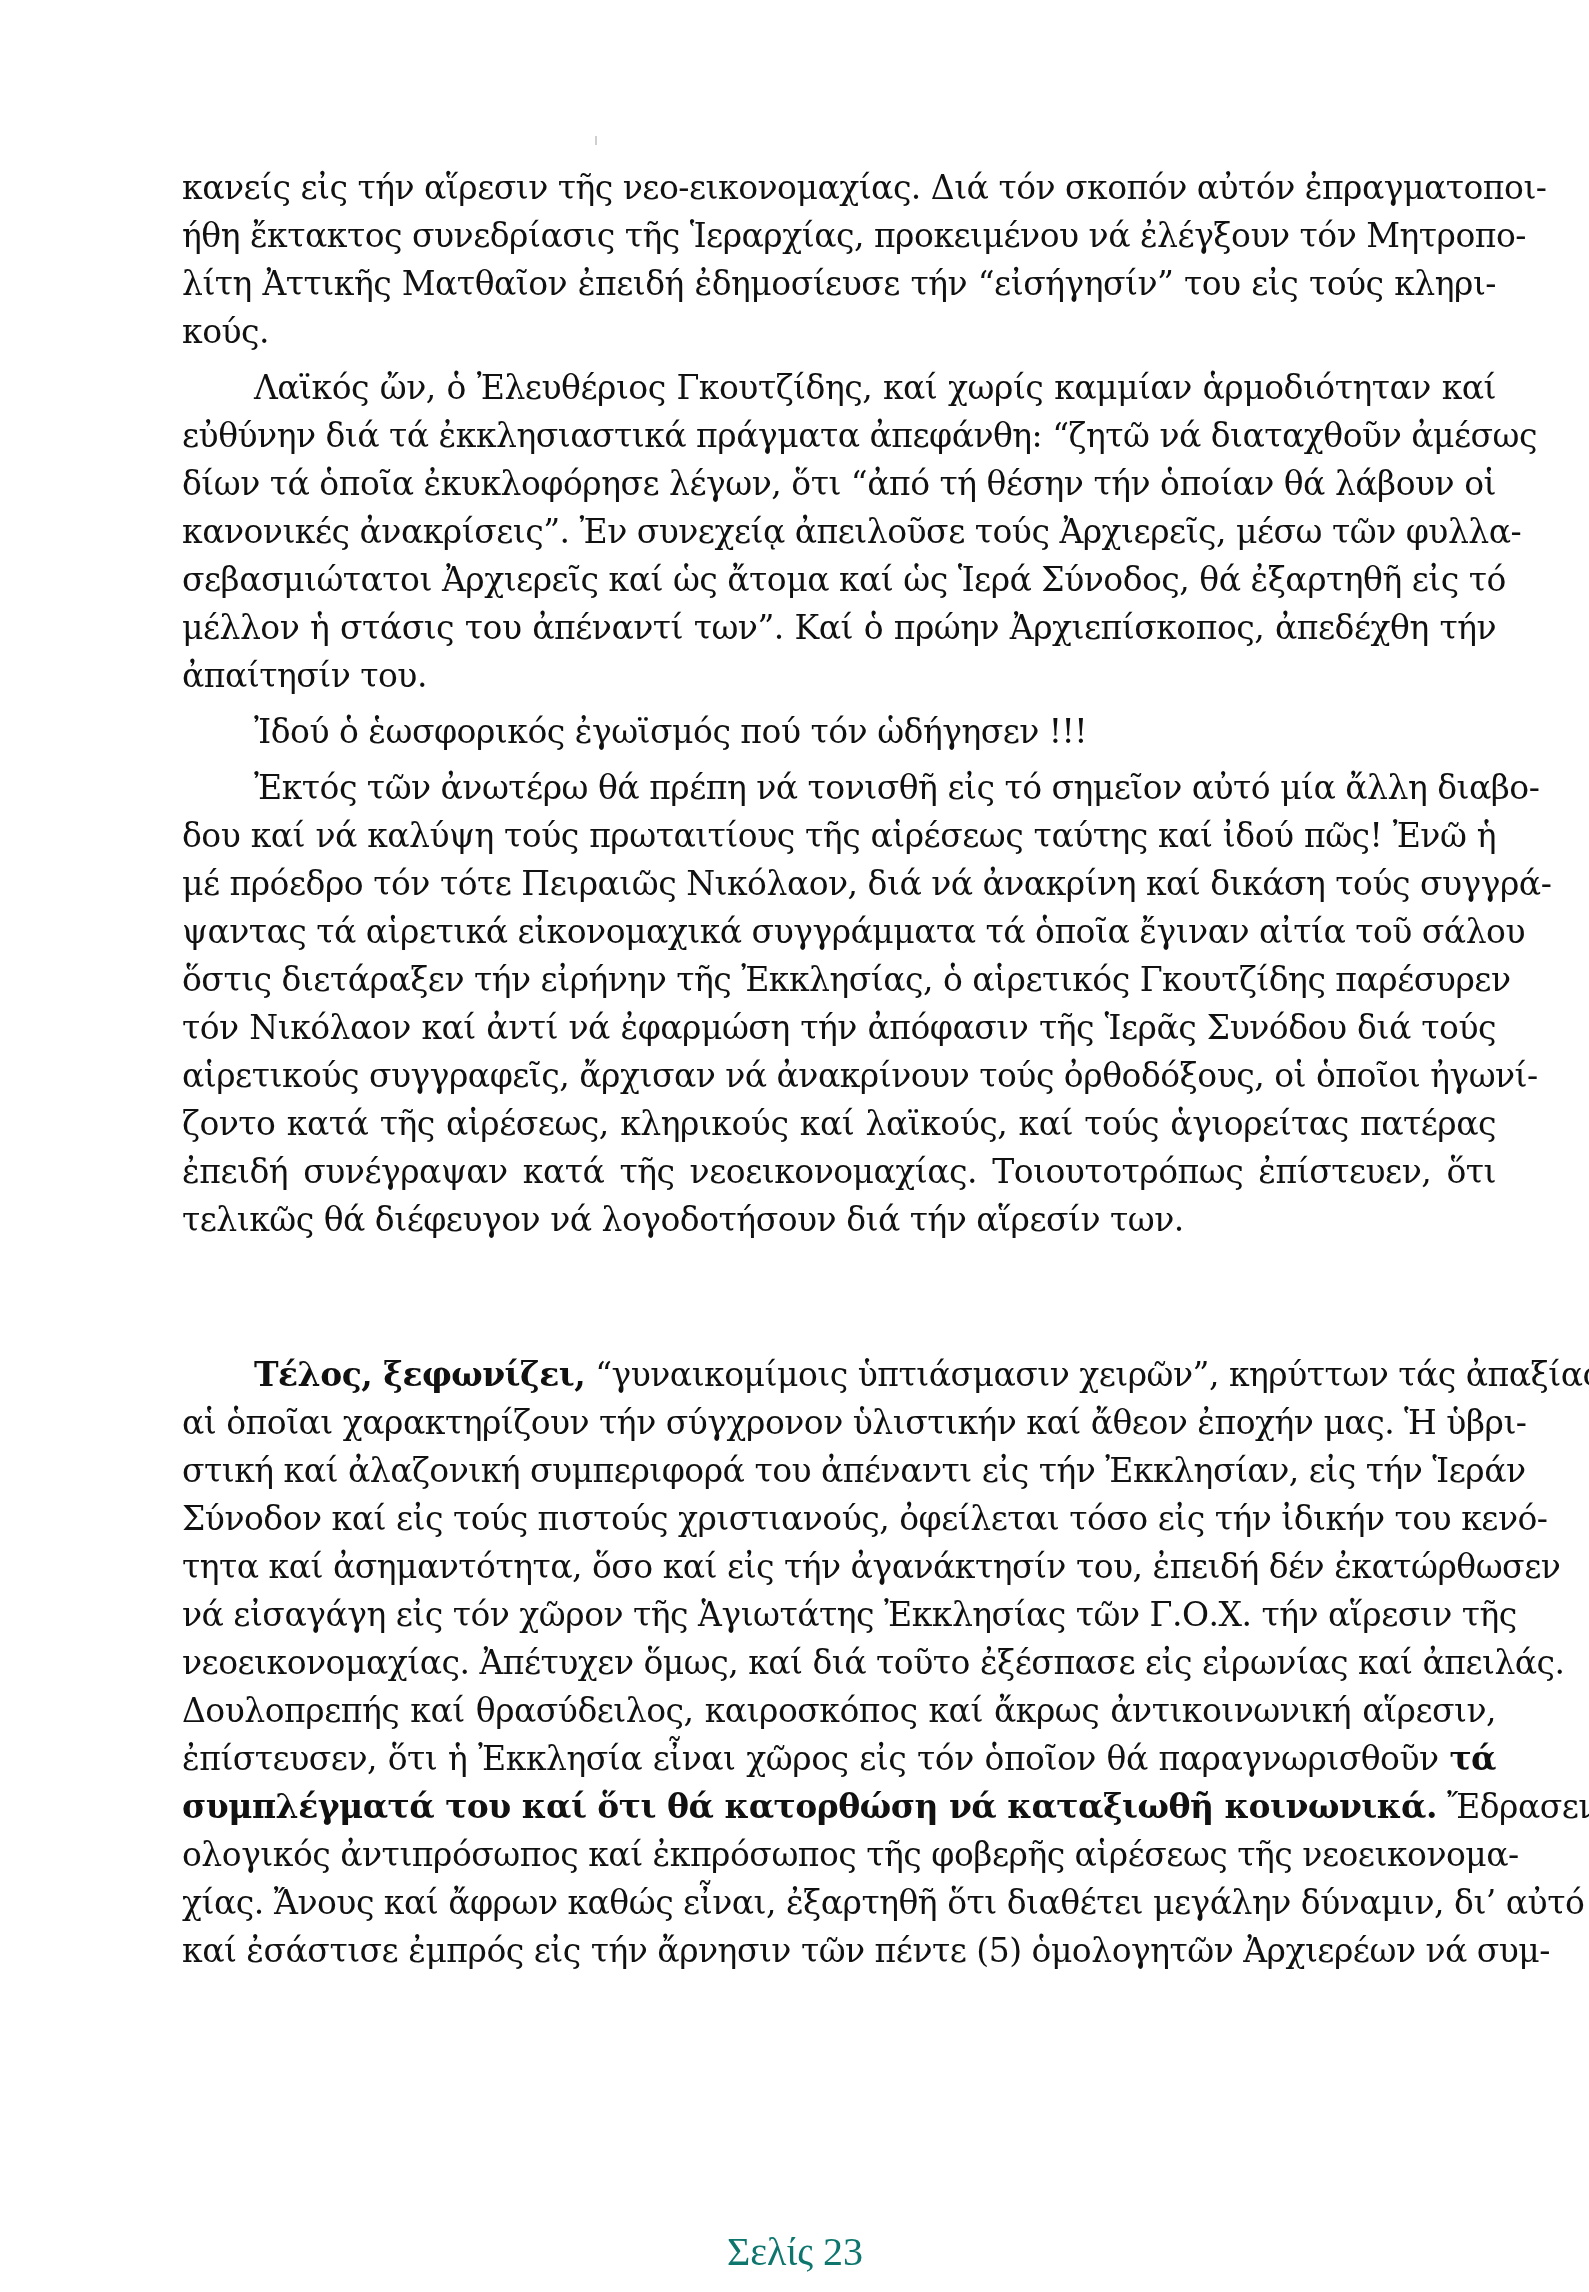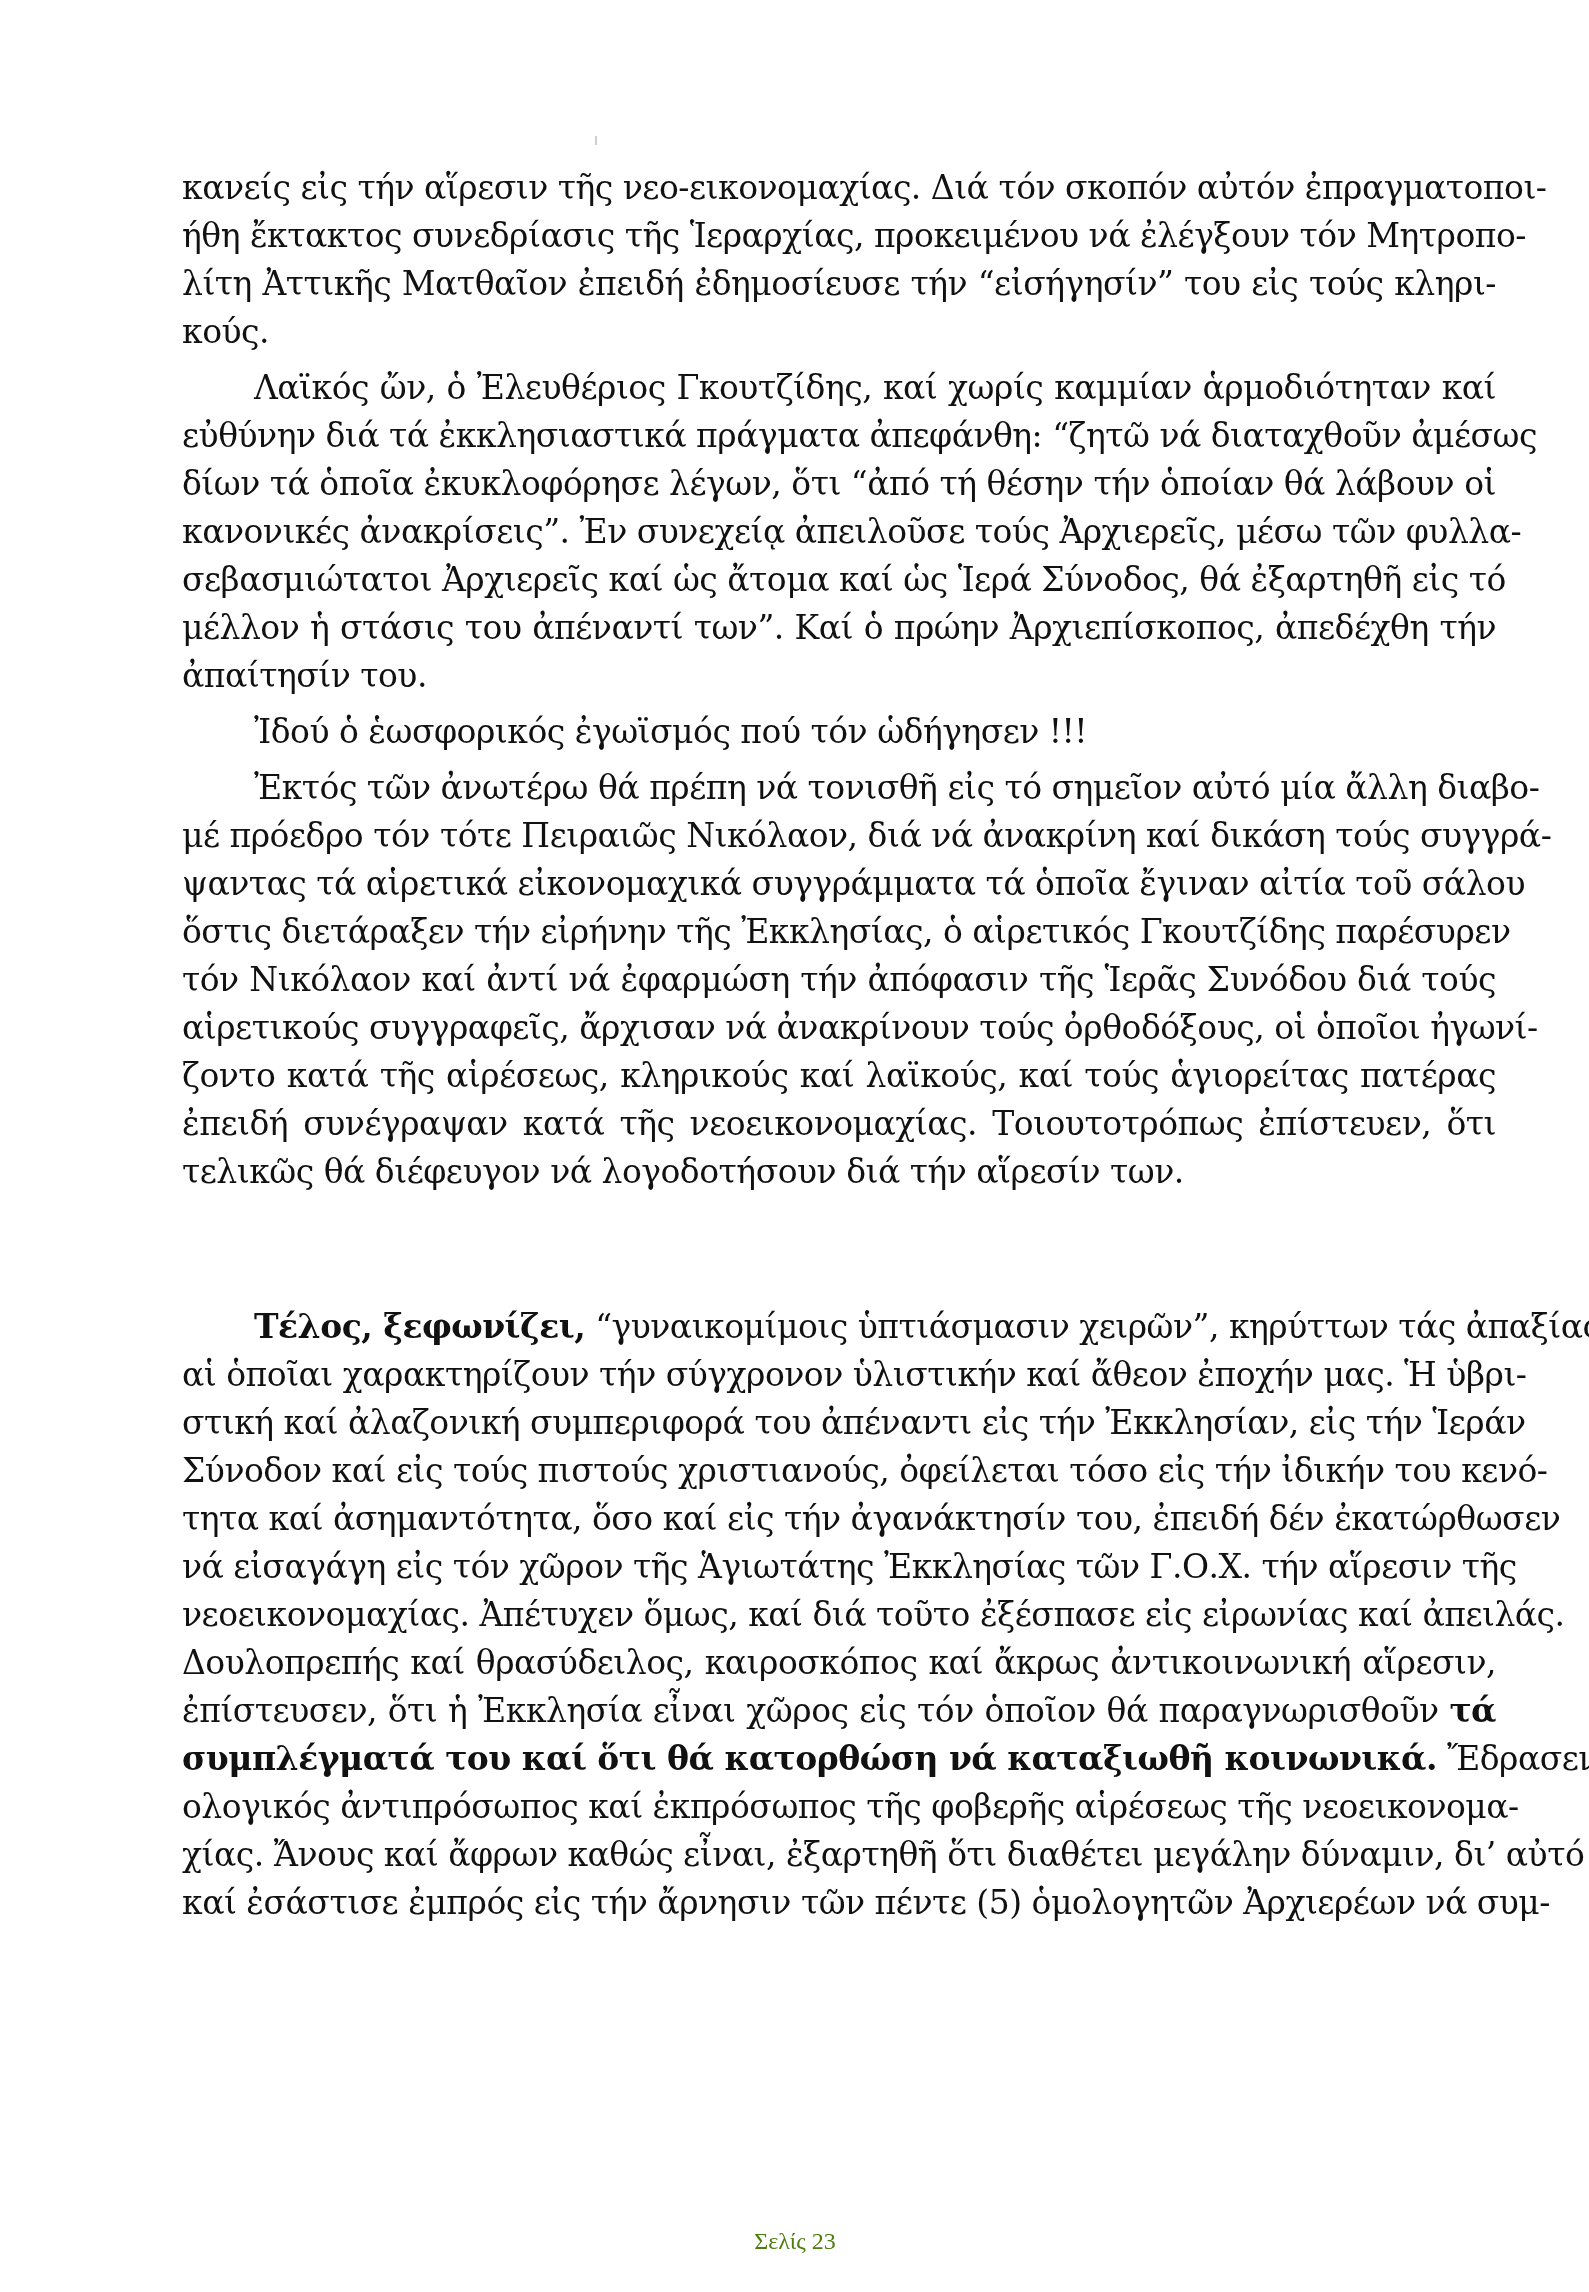--- a/index.html
+++ b/index.html
@@ -20,21 +20,21 @@
     text-align: justify;
     text-align-last: justify;
     letter-spacing: -0.5px;
   }
   .line.last { text-align-last: left; }
   .line.indent { padding-left: 72px; box-sizing: border-box; margin-top: 8px; }
   .gap { height: 99px; }
   .b { font-weight: bold; }
   .page-number {
     position: absolute; left: 0; width: 1590px; top: 2228px;
-    text-align: center; font-size: 24px; color: #4d7c0f;
+    text-align: center; font-size: 40px; color: #0f766e;
     font-family: "Liberation Serif", "DejaVu Serif", serif;
   }
   .speck { position: absolute; left: 595px; top: 136px; width: 1.8px; height: 9px; background: #cfcfcf; }
 </style>
 </head>
 <body>
 
 <div class="page">
   <div class="speck"></div>
   <div class="body-text" id="body-text">
@@ -44,20 +44,21 @@
       <div class="line last"><span>κούς.</span></div>
       <div class="line indent"><span>Λαϊκός ὤν, ὁ Ἐλευθέριος Γκουτζίδης, καί χωρίς καμμίαν ἁρμοδιότηταν καί</span></div>
       <div class="line"><span>εὐθύνην διά τά ἐκκλησιαστικά πράγματα ἀπεφάνθη: “ζητῶ νά διαταχθοῦν ἀμέσως</span></div>
       <div class="line"><span>δίων τά ὁποῖα ἐκυκλοφόρησε λέγων, ὅτι “ἀπό τή θέσην τήν ὁποίαν θά λάβουν οἱ</span></div>
       <div class="line"><span>κανονικές ἀνακρίσεις”. Ἐν συνεχείᾳ ἀπειλοῦσε τούς Ἀρχιερεῖς, μέσω τῶν φυλλα-</span></div>
       <div class="line"><span>σεβασμιώτατοι Ἀρχιερεῖς καί ὡς ἄτομα καί ὡς Ἱερά Σύνοδος, θά ἐξαρτηθῆ εἰς τό</span></div>
       <div class="line"><span>μέλλον ἡ στάσις του ἀπέναντί των”. Καί ὁ πρώην Ἀρχιεπίσκοπος, ἀπεδέχθη τήν</span></div>
       <div class="line last"><span>ἀπαίτησίν του.</span></div>
       <div class="line indent last"><span>Ἰδού ὁ ἑωσφορικός ἐγωϊσμός πού τόν ὡδήγησεν !!!</span></div>
       <div class="line indent"><span>Ἐκτός τῶν ἀνωτέρω θά πρέπη νά τονισθῆ εἰς τό σημεῖον αὐτό μία ἄλλη διαβο-</span></div>
+      <div class="line"><span>δου καί νά καλύψη τούς πρωταιτίους τῆς αἱρέσεως ταύτης καί ἰδού πῶς! Ἐνῶ ἡ</span></div>
       <div class="line"><span>μέ πρόεδρο τόν τότε Πειραιῶς Νικόλαον, διά νά ἀνακρίνη καί δικάση τούς συγγρά-</span></div>
       <div class="line"><span>ψαντας τά αἱρετικά εἰκονομαχικά συγγράμματα τά ὁποῖα ἔγιναν αἰτία τοῦ σάλου</span></div>
       <div class="line"><span>ὅστις διετάραξεν τήν εἰρήνην τῆς Ἐκκλησίας, ὁ αἱρετικός Γκουτζίδης παρέσυρεν</span></div>
       <div class="line"><span>τόν Νικόλαον καί ἀντί νά ἐφαρμώση τήν ἀπόφασιν τῆς Ἱερᾶς Συνόδου διά τούς</span></div>
       <div class="line"><span>αἱρετικούς συγγραφεῖς, ἄρχισαν νά ἀνακρίνουν τούς ὀρθοδόξους, οἱ ὁποῖοι ἠγωνί-</span></div>
       <div class="line"><span>ζοντο κατά τῆς αἱρέσεως, κληρικούς καί λαϊκούς, καί τούς ἁγιορείτας πατέρας</span></div>
       <div class="line"><span>ἐπειδή συνέγραψαν κατά τῆς νεοεικονομαχίας. Τοιουτοτρόπως ἐπίστευεν, ὅτι</span></div>
       <div class="line last"><span>τελικῶς θά διέφευγον νά λογοδοτήσουν διά τήν αἵρεσίν των.</span></div>
       <div class="gap"></div>
       <div class="line indent"><span class="b">Τέλος, ξεφωνίζει,</span><span> “γυναικομίμοις ὑπτιάσμασιν χειρῶν”, κηρύττων τάς ἀπαξίας</span></div>

